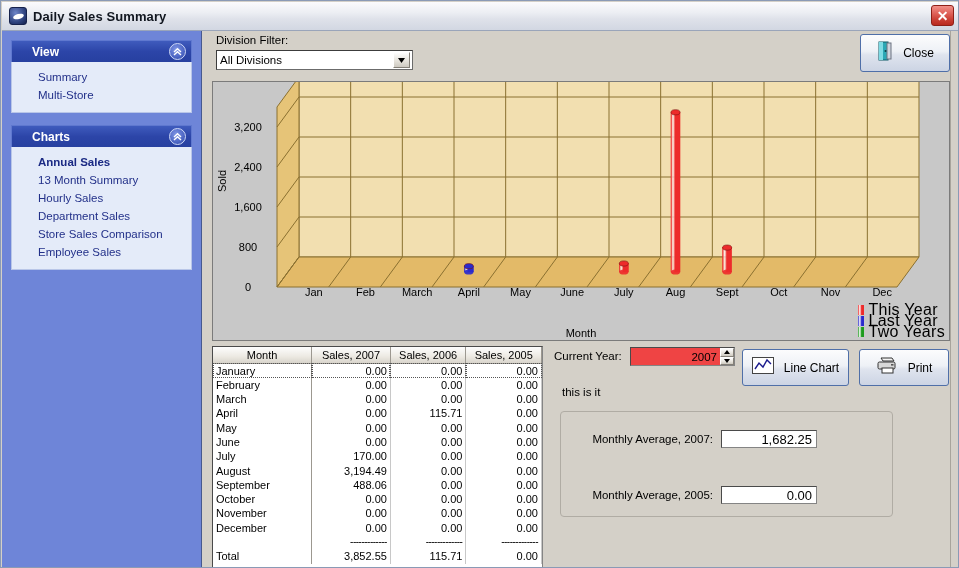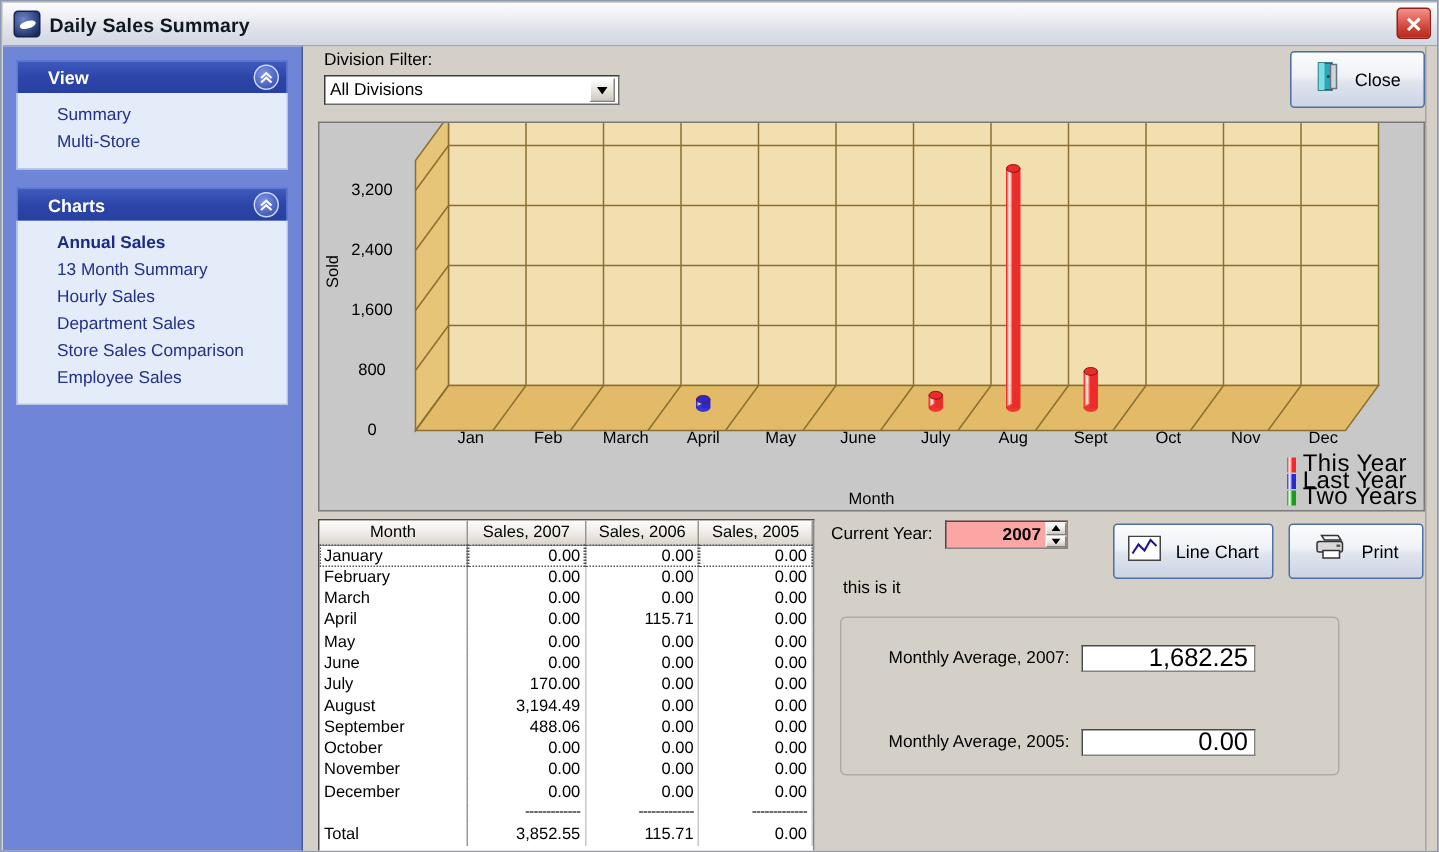--- a/index.html
+++ b/index.html
@@ -211,25 +211,25 @@
   }
   #grid td.m { text-align: left; border-right: 1px solid #9c9890; }
   #grid td.v { text-align: right; }
   #grid tr.first td { outline: 1px dotted #555; outline-offset: -1px; }
   #grid td.sep { text-align: right; color: #000; letter-spacing: -.5px; font-size: 10px; }
 
   
   #year-label { position: absolute; left: 352px; top: 319px; font-size: 11.5px; color: #000; }
   #year-field {
     position: absolute; left: 428px; top: 316px;
-    width: 82px; height: 19px;
-    background: #fca5a5;
+    width: 105px; height: 19px;
+    background: #ef4444;
     border: 1px solid #848484;
     border-top-color: #4a4a4a; border-left-color: #4a4a4a;
-    display: flex; align-items: center; font-weight: bold;
+    display: flex; align-items: center;
   }
   #year-value { flex: 1; text-align: right; font-size: 11.5px; padding-right: 3px; }
   #year-spin {
     width: 14px; height: 17px; flex: none; margin-right: 0;
     display: flex; flex-direction: column;
   }
   .spin-btn {
     flex: 1;
     background: linear-gradient(to bottom, #fdfdfd, #e6e3dc 60%, #cdc9c0);
     border: 1px solid #848078;
@@ -252,26 +252,26 @@
   #note-text { position: absolute; left: 360px; top: 355px; font-size: 11.5px; color: #000; }
 
   #averages-group {
     position: absolute; left: 358px; top: 380px;
     width: 333px; height: 106px;
     border: 1px solid #b0aca4; border-radius: 4px; padding-left: 32px;
   }
   .avg-row { position: absolute; display: flex; align-items: center; }
   .avg-label { width: 140px; text-align: right; font-size: 11.5px; color: #000; margin-right: 8px; }
   .avg-field {
-    width: 116px; height: 18px;
+    width: 96px; height: 18px;
     background: #fff;
     border: 1px solid #848484;
     border-top-color: #4a4a4a; border-left-color: #4a4a4a;
     display: flex; align-items: center; justify-content: flex-end;
-    font-size: 17px; padding-right: 4px; color: #000;
+    font-size: 13px; padding-right: 4px; color: #000;
   }
 
   
   #right-strip {
     position: absolute; right: 0; top: 0; width: 9px; height: 537px;
     background: #d4d0c8; border-left: 1px solid #a8a49c;
   }
 </style>
 </head>
 <body>

